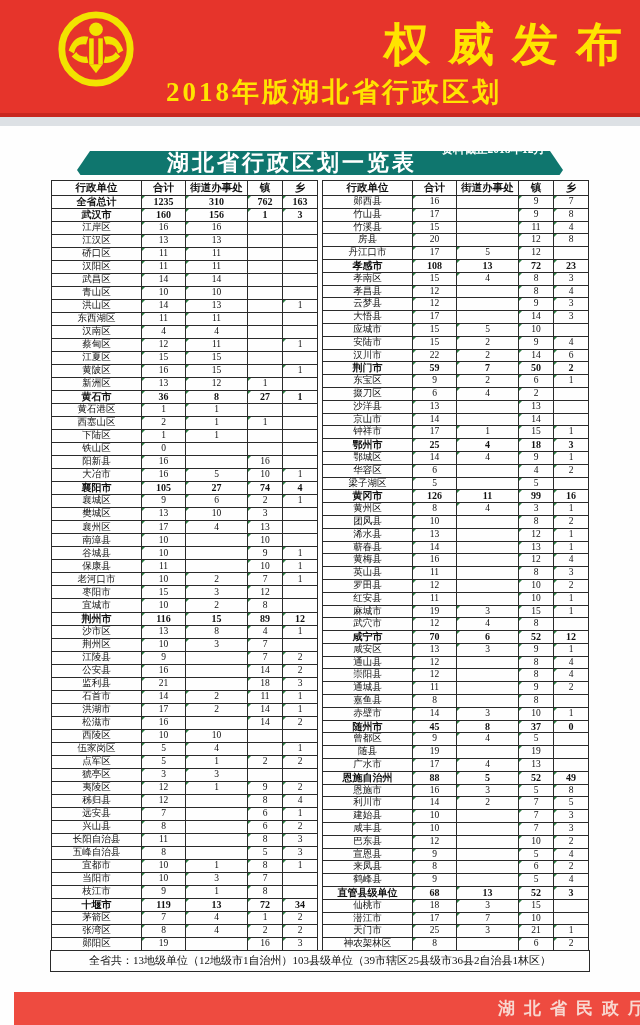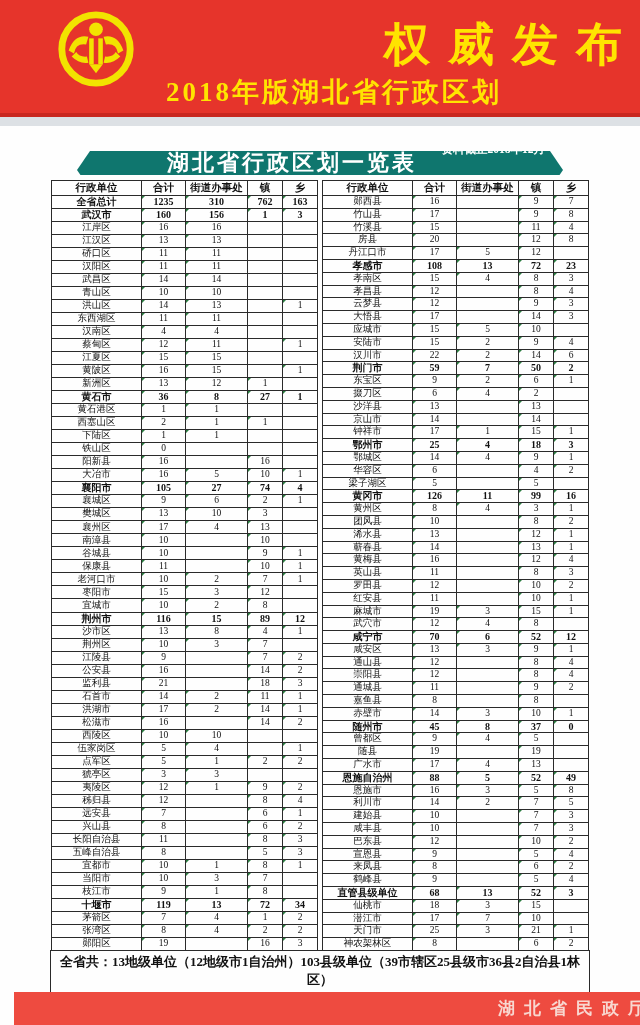--- a/index.html
+++ b/index.html
@@ -35,21 +35,21 @@
   th{height:14px;line-height:14px;font-size:10.5px;font-weight:bold;}
   col.c-name{width:90px;} col.c-tot{width:44px;} col.c-str{width:62px;}
   col.c-town{width:35px;} col.c-twn{width:35px;}
   tr.b td{font-weight:bold;font-size:10px;}
   td.num{font-family:"Liberation Serif",serif;}
   td.tri{position:relative;}
   td.tri::before{content:'';position:absolute;left:0;top:0;width:0;height:0;
                  border-top:3.5px solid #2a7d40;border-right:3.5px solid transparent;}
 
   .footnote{width:538px;margin:-1px auto 0 auto;border:1px solid #2a2a2a;
-            font-family:"Liberation Serif",serif;font-size:13px;font-weight:bold;
+            font-family:"Liberation Serif",serif;font-size:11px;font-weight:normal;
             text-align:center;padding:2px 0 3px 0;color:#111;}
 
   
   .ft{position:absolute;left:14px;bottom:0;width:100%;height:33px;background:#ee4b40;
       display:flex;align-items:center;justify-content:flex-end;}
   .ft .org{color:#f8d7d0;font-size:17px;font-weight:bold;letter-spacing:9px;
            text-indent:9px;font-family:"Liberation Serif",serif;}
 </style>
 </head>
 <body>

